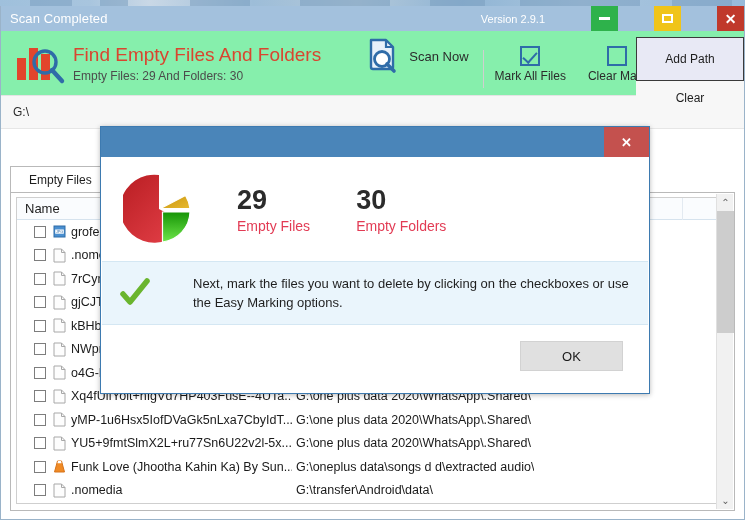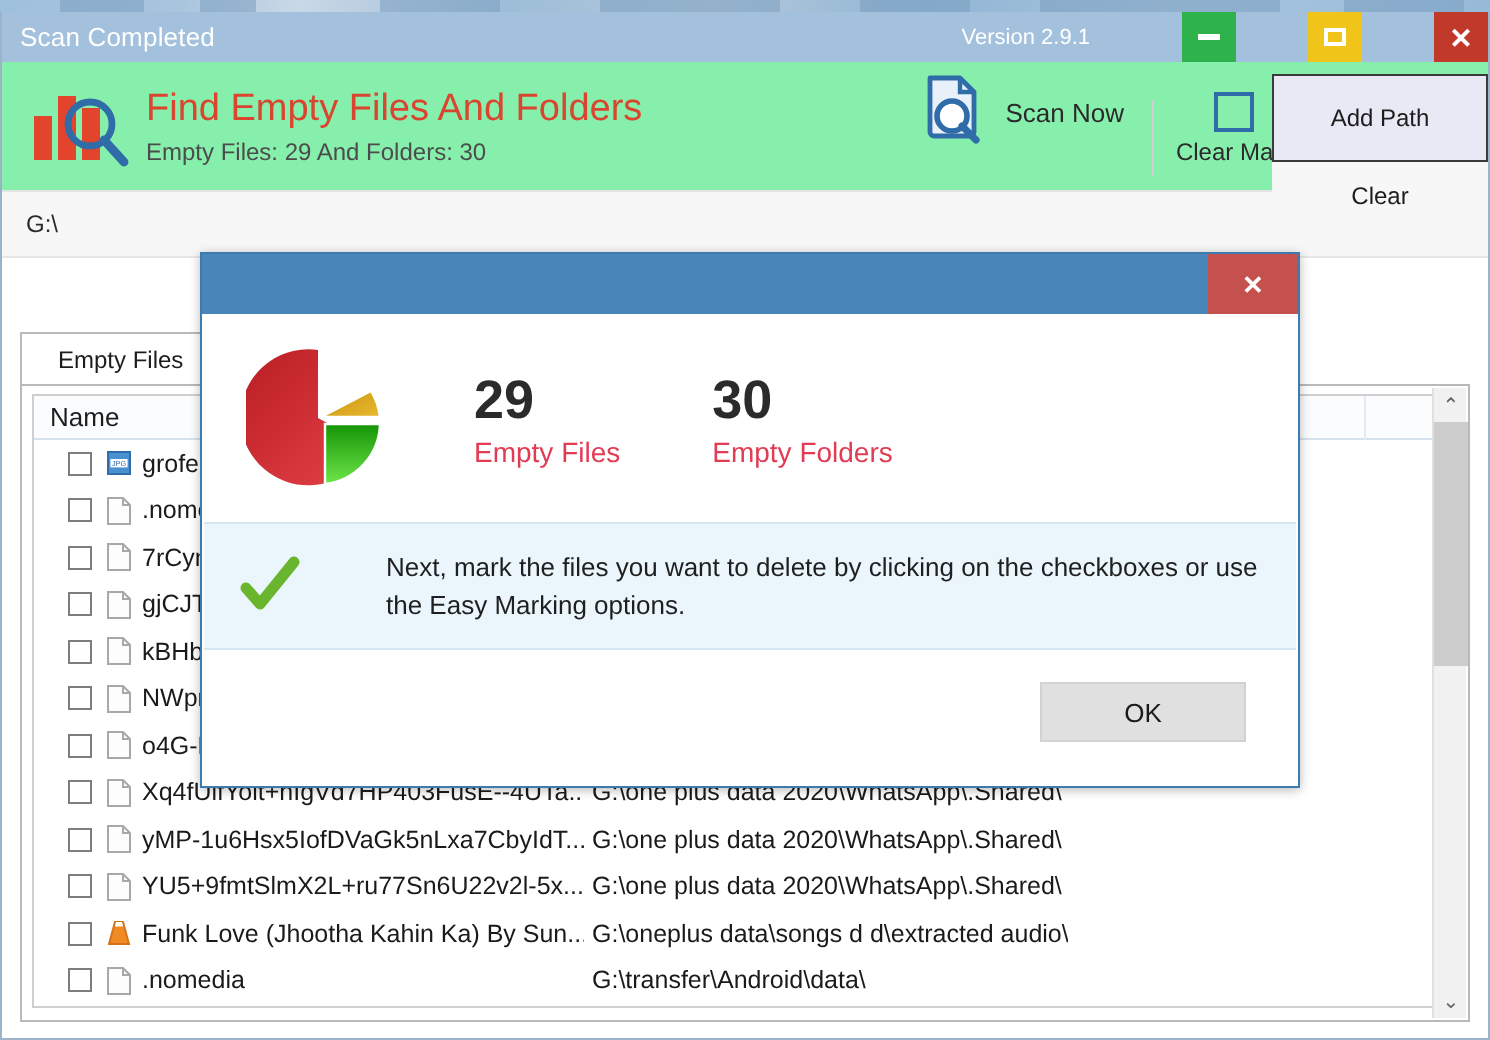--- a/index.html
+++ b/index.html
@@ -239,20 +239,24 @@
             <path d="M22 4 v7 h7" fill="none" stroke="#2f6ca8" stroke-width="2.2"></path>
             <circle cx="18" cy="23" r="7.5" fill="#ffffff" stroke="#2f6ca8" stroke-width="2.8"></circle>
             <line x1="23" y1="28" x2="30" y2="35" stroke="#2f6ca8" stroke-width="3.6" stroke-linecap="round"></line>
           </svg>
         </span>
         <span class="tool-label">Scan Now</span>
       </div>
 
       <div class="tool-sep"></div>
 
+      <div class="tool">
+        <span class="chkicon checked"></span>
+        <span class="tool-label">Mark All Files</span>
+      </div>
 
       <div class="tool">
         <span class="chkicon"></span>
         <span class="tool-label">Clear Mark</span>
       </div>
 
       <div class="tool-sep"></div>
 
       <div class="tool">
         <span>

